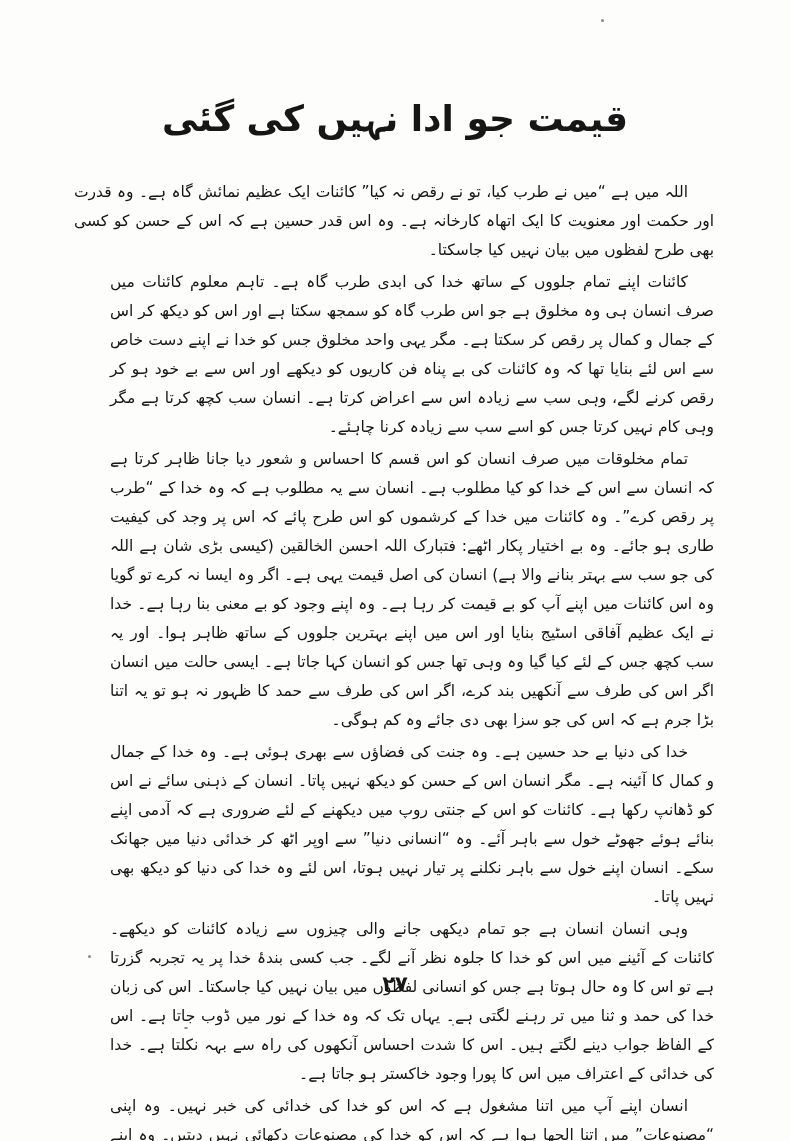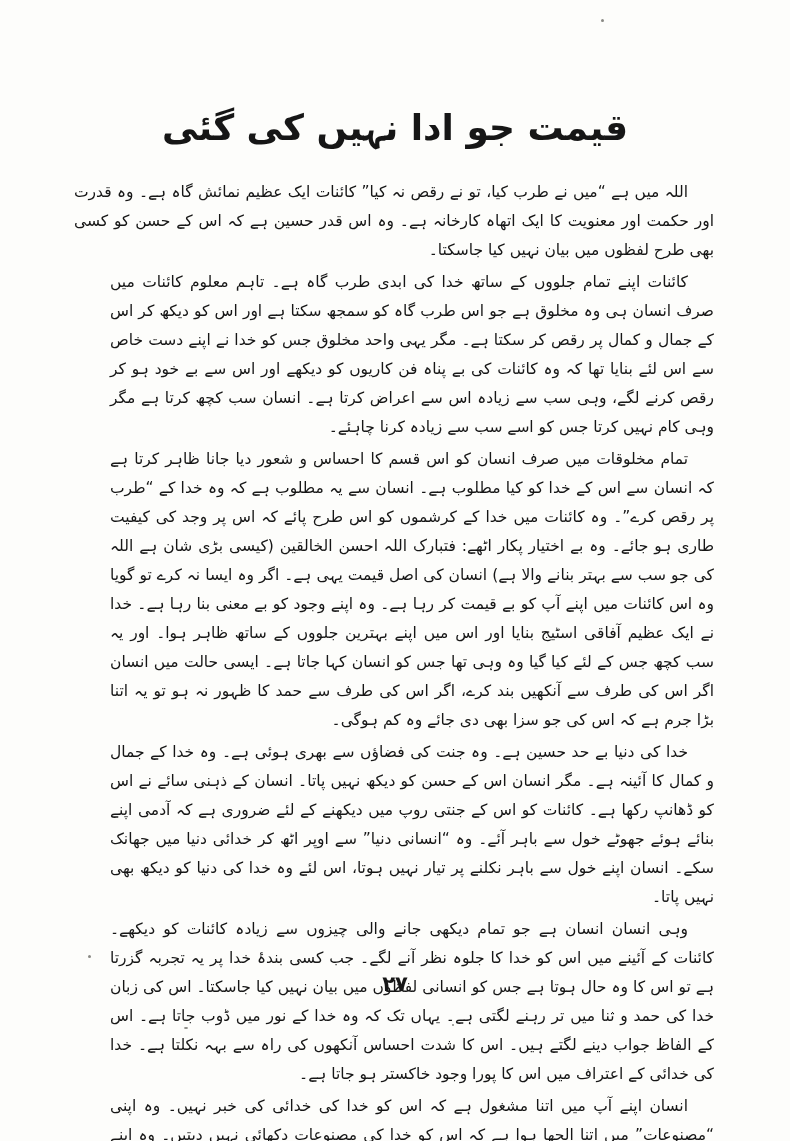--- a/index.html
+++ b/index.html
@@ -5,21 +5,21 @@
   html,body{margin:0;padding:0;background:#ffffff;}
   .page{
     position:relative;
     width:790px;height:1141px;
     background:#fdfdfb;
     color:#161616;
     font-family:"DejaVu Sans",sans-serif;
     overflow:hidden;
   }
   .title{
-    position:absolute;top:107px;left:0;right:0;
+    position:absolute;top:98px;left:0;right:0;
     margin:0;
     text-align:center;
     direction:rtl;
     font-size:36px;
     font-weight:bold;
     letter-spacing:0px;
   }
   .body-text{
     position:absolute;top:178px;right:76px;
     width:640px;

